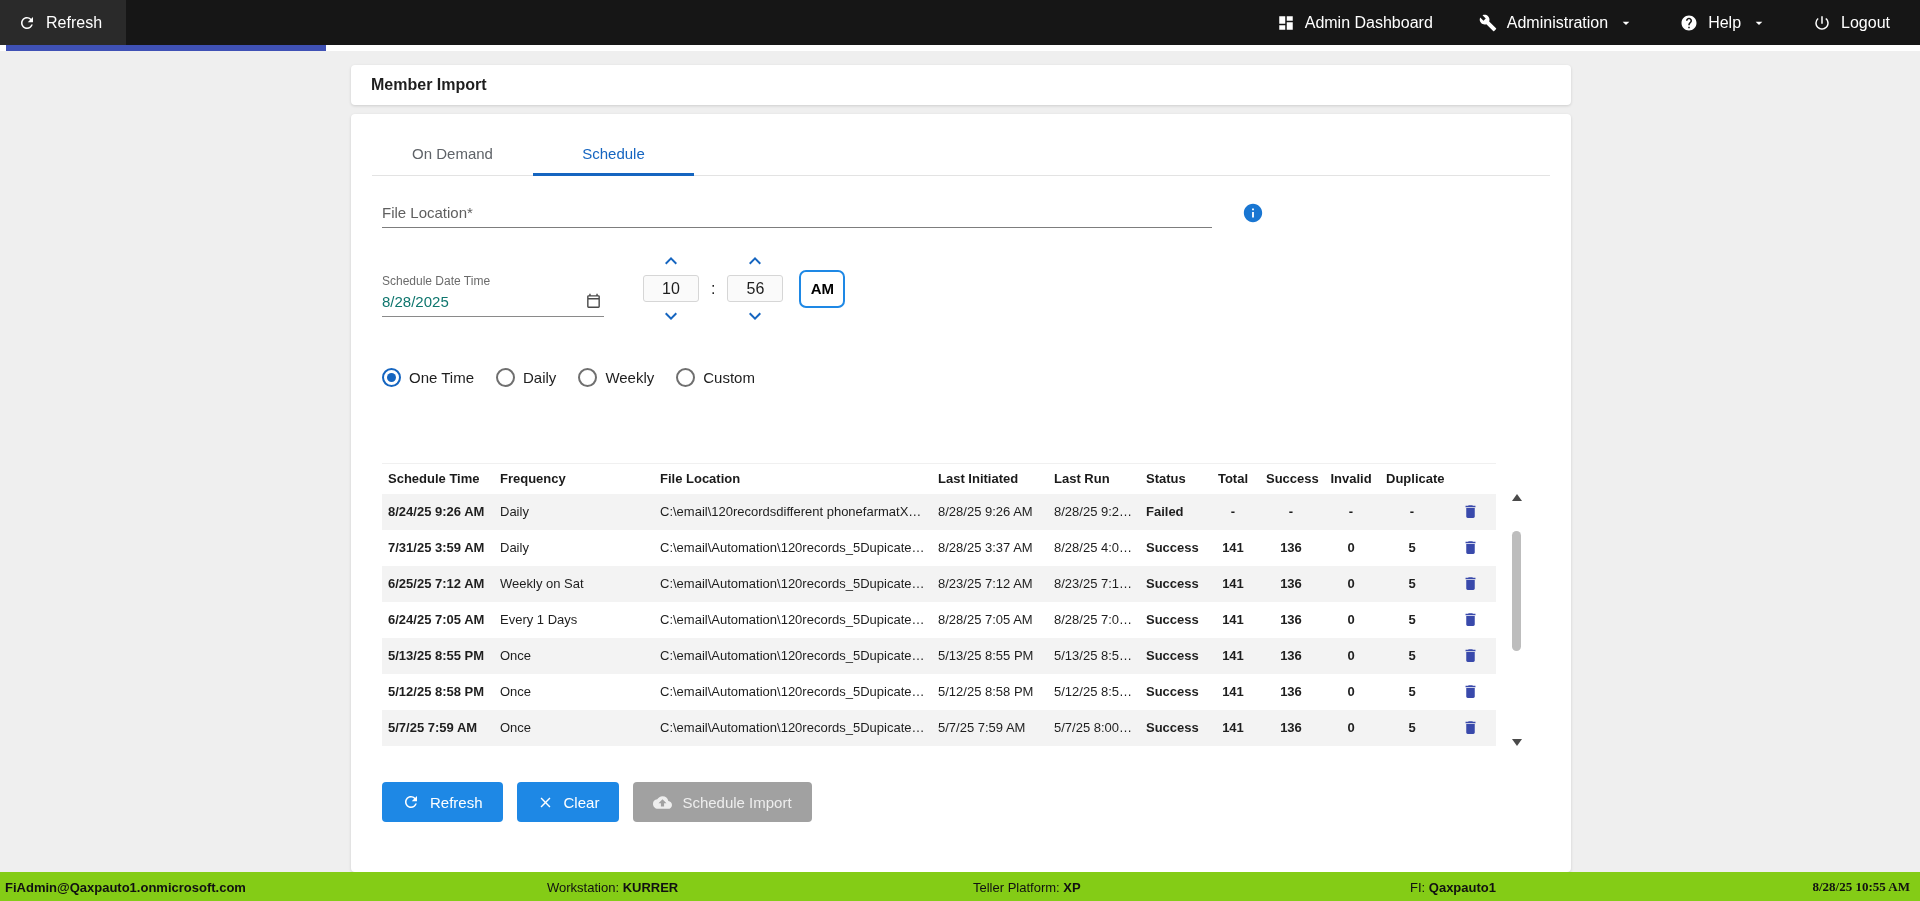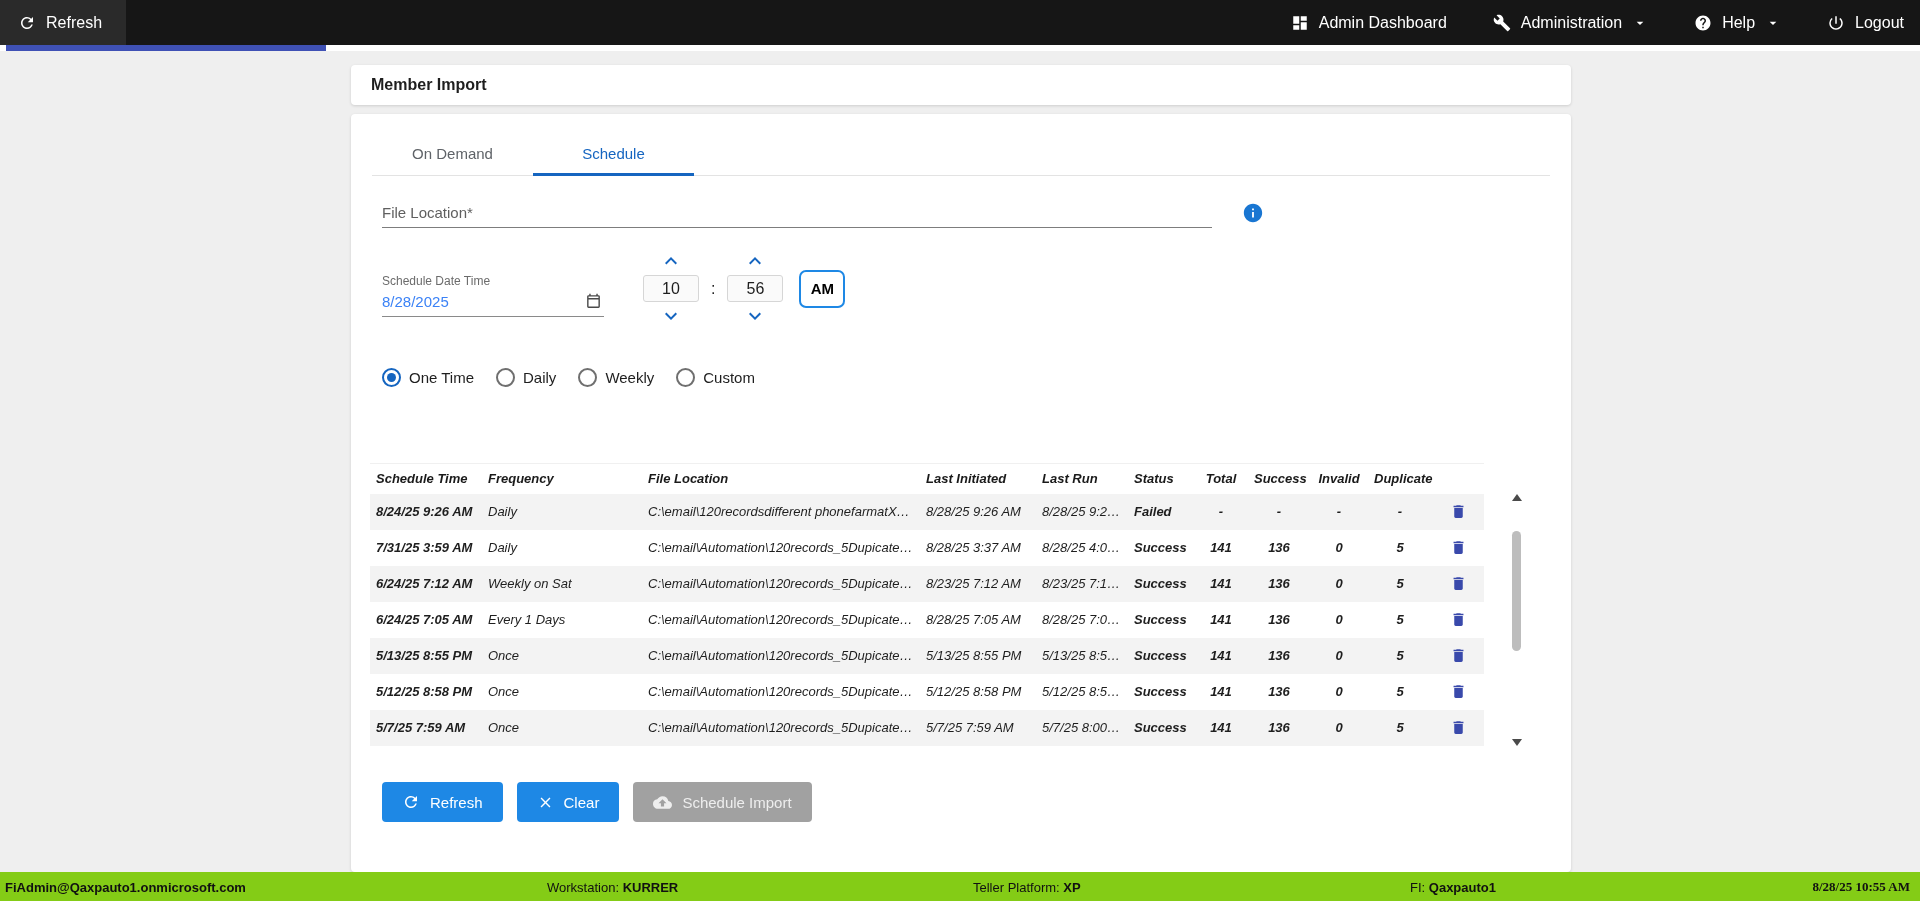--- a/index.html
+++ b/index.html
@@ -6,21 +6,21 @@
   html,body { width:1920px; height:901px; }
   body { font-family:"Liberation Sans", sans-serif; background:#efefef; overflow:hidden; position:relative; color:#222; }
   svg { display:block; }
 
   
   .topbar { position:absolute; top:0; left:0; width:1920px; height:45px; background:#161616; color:#fff;
             display:flex; justify-content:space-between; align-items:center; z-index:6; }
   .topbar-left { display:flex; align-items:center; height:100%; }
   .refresh-top { display:flex; align-items:center; gap:10px; background:#2a2a2a; height:100%; padding:0 24px 0 18px;
                  font-size:16px; cursor:pointer; }
-  .topbar-right { display:flex; align-items:center; gap:46px; padding-right:16px; }
+  .topbar-right { display:flex; align-items:center; gap:46px; padding-right:30px; }
   .tb-item { display:flex; align-items:center; gap:10px; font-size:16px; cursor:pointer; white-space:nowrap; }
 
   
   .progress-strip { position:absolute; top:45px; left:0; width:1920px; height:6px; background:#ffffff; z-index:5; }
   .progress-bar { position:absolute; top:0; left:6px; width:320px; height:6px; background:#3f51b5; }
 
   
   .title-card { position:absolute; left:351px; top:65px; width:1220px; height:40px; background:#fff; border-radius:4px;
                 box-shadow:0 1px 3px rgba(0,0,0,.14); display:flex; align-items:center; padding:0 20px;
                 font-size:16px; font-weight:bold; color:#1e1e1e; }
@@ -38,43 +38,43 @@
 
   
   .file-field { position:absolute; left:31px; top:84px; width:830px; height:30px; border-bottom:1px solid #7d7d7d;
                 display:flex; align-items:flex-end; padding-bottom:6px; font-size:15px; color:#5f5f5f; cursor:text; }
   .info-btn { position:absolute; left:891px; top:88px; width:22px; height:22px; cursor:pointer; }
 
   
   .date-field { position:absolute; left:31px; top:160px; width:222px; cursor:pointer; }
   .date-field .lbl { font-size:12px; color:#6b6b6b; }
   .date-row { display:flex; align-items:center; justify-content:space-between; border-bottom:1px solid #8a8a8a;
-              padding:3px 2px 6px 0; font-size:15px; color:#3b82f6; margin-top:2px; }
+              padding:3px 2px 6px 0; font-size:15px; color:#0f766e; margin-top:2px; }
   .cal-icon { color:#4a4a4a; }
 
   
   .time-picker { position:absolute; left:292px; top:139px; display:flex; align-items:center; gap:16px; }
   .spin-col { display:flex; flex-direction:column; align-items:center; gap:6px; }
   .spin-btn { width:26px; height:16px; color:#1565c0; cursor:pointer; display:flex; align-items:center; justify-content:center; }
   .spin-box { width:56px; height:27px; background:#fafafa; border:1px solid #d6d6d6; border-radius:3px;
               display:flex; align-items:center; justify-content:center; font-size:16px; color:#1e1e1e; }
   .colon { font-size:16px; color:#1e1e1e; margin:0 -4px; }
   .meridiem-btn { width:46px; height:38px; border:2px solid #1e88e5; border-radius:7px; color:#000000; font-size:15px;
                   font-weight:bold; display:flex; align-items:center; justify-content:center; background:#fff; cursor:pointer; }
 
   
   .radio-group { position:absolute; left:31px; top:254px; display:flex; align-items:center; gap:22px; }
   .radio-item { display:flex; align-items:center; gap:8px; font-size:15px; color:#1e1e1e; cursor:pointer; }
   .radio-circle { width:19px; height:19px; border-radius:50%; border:2px solid #6f6f6f; position:relative; flex:0 0 auto; }
   .radio-item.selected .radio-circle { border-color:#1565c0; }
   .radio-item.selected .radio-circle::after { content:""; position:absolute; inset:3px; border-radius:50%; background:#1565c0; }
 
   
-  .sched-table { position:absolute; left:19px; top:349px; width:1114px; border-collapse:collapse; table-layout:fixed;
-                 font-size:13px; color:#1e1e1e;font-style:italic; }
+  .sched-table { position:absolute; left:31px; top:349px; width:1114px; border-collapse:collapse; table-layout:fixed;
+                 font-size:13px; color:#1e1e1e; }
   .sched-table thead tr { border-top:1px solid #f0f0f0; }
   .sched-table th { font-weight:bold; text-align:left; height:30px; padding:0 6px; font-size:13px; color:#1a1a1a; }
   .sched-table td { height:36px; padding:0 6px; overflow:hidden; white-space:nowrap; text-overflow:ellipsis; }
   .sched-table tbody tr:nth-child(odd) { background:#f3f3f3; }
   .sched-table th:nth-child(n+7), .sched-table td:nth-child(n+7) { text-align:center; }
   .sched-table td.c0, .sched-table td.c5, .sched-table td.c6, .sched-table td.c7,
   .sched-table td.c8, .sched-table td.c9 { font-weight:bold; }
   .del-btn { display:inline-flex; align-items:center; justify-content:center; width:24px; height:24px; cursor:pointer;
              background:none; border:none; vertical-align:middle; }
   .del-btn svg { fill:#3949ab; }
@@ -317,21 +317,21 @@
           <td class="c9">5</td>
           <td class="c10">
   <button class="del-btn">
     <svg width="17" height="17" viewBox="0 0 24 24">
                 <path d="M6 19c0 1.1.9 2 2 2h8c1.1 0 2-.9 2-2V7H6v12zM19 4h-3.5l-1-1h-5l-1 1H5v2h14V4z"></path>
               </svg>
   </button>
 </td>
         </tr>
         <tr>
-          <td class="c0">6/24/25 7:12 AM</td>
+          <td class="c0">6/25/25 7:12 AM</td>
           <td class="c1">Weekly on Sat</td>
           <td class="c2">C:\email\Automation\120records_5Dupicates.csv</td>
           <td class="c3">8/23/25 7:12 AM</td>
           <td class="c4">8/23/25 7:13 AM</td>
           <td class="c5">Success</td>
           <td class="c6">141</td>
           <td class="c7">136</td>
           <td class="c8">0</td>
           <td class="c9">5</td>
           <td class="c10">

